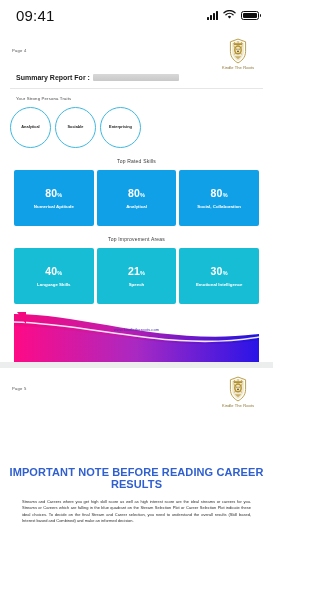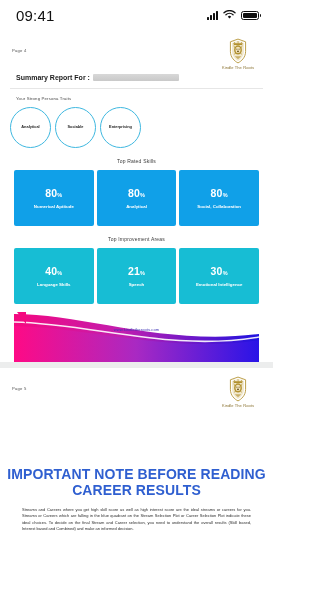--- a/index.html
+++ b/index.html
@@ -125,21 +125,21 @@
   .wave svg { display:block; width:100%; height:100%; }
   .wave-url {
     position:absolute; left:0; right:0; top:17px; text-align:center;
     font-size:4px; color:#3d33b5; letter-spacing:.1px;
   }
 
   
   .p5 { padding-bottom: 4px; }
   .note-title {
     text-align:center; color:#2f5fd0; font-weight:bold;
-    font-size: 14px; letter-spacing:.1px; margin-top: 58px;
+    font-size: 11px; letter-spacing:.1px; margin-top: 58px;
   }
   .note-body {
     font-size:4px; color:#2c2c2c; line-height:1.62; text-align:justify;
     padding: 9px 22px 0 22px;
   }
 </style>
 </head>
 <body>
 
 <div class="screen">

